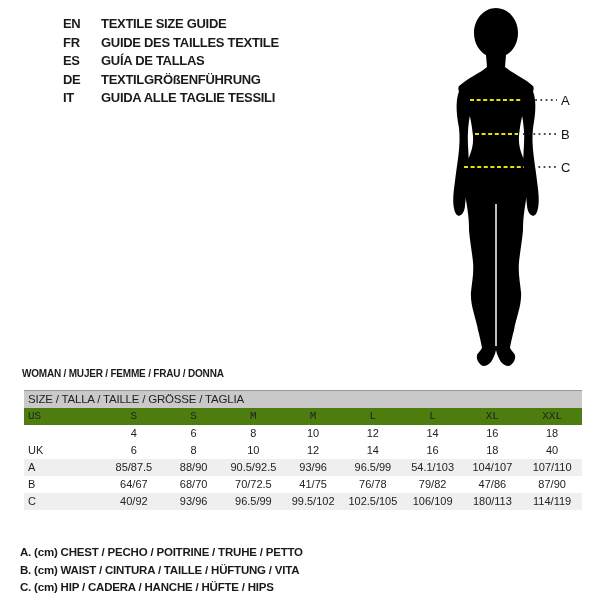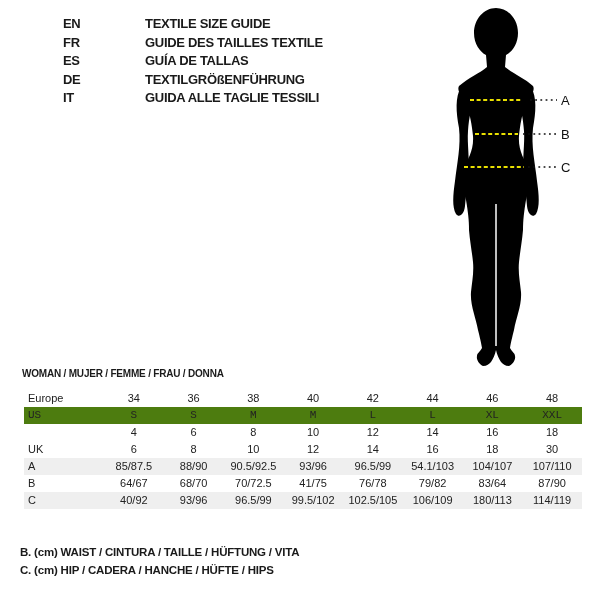--- a/index.html
+++ b/index.html
@@ -5,21 +5,21 @@
   html,body{margin:0;padding:0;}
   body{
     width:600px;height:600px;position:relative;background:#ffffff;
     font-family:"Liberation Sans","DejaVu Sans",sans-serif;
     color:#1a1a1a;overflow:hidden;
   }
   
   .langs{position:absolute;left:22px;top:15px;}
   .lang-row{display:flex;font-weight:bold;font-size:13px;line-height:18.5px;letter-spacing:-0.3px;}
   .lang-code{width:38px;flex:0 0 38px;padding-left:41px;}
-  .lang-label{white-space:nowrap;margin-left:44px;}
+  .lang-label{white-space:nowrap;}
   
   .figure-wrap{position:absolute;left:0;top:0;width:600px;height:380px;}
   .figure-svg{position:absolute;left:430px;top:0;}
   .marker-letter{position:absolute;font-size:13px;font-weight:normal;color:#111;width:16px;text-align:left;}
   
   .section-title{position:absolute;left:22px;top:368px;font-weight:bold;font-size:10px;letter-spacing:-0.2px;white-space:nowrap;}
   
   .size-table{position:absolute;left:24px;top:390px;width:558px;font-size:11px;}
   .t-header{height:17px;line-height:16px;background:#c9c9c9;border-top:1px solid #979797;
     font-size:11.5px;padding-left:4px;color:#222;letter-spacing:-0.2px;}
@@ -132,32 +132,22 @@
   <div id="markers">
       <span class="marker-letter" style="left: 561px; top: 93px;">A</span>
       <span class="marker-letter" style="left: 561px; top: 127px;">B</span>
       <span class="marker-letter" style="left: 561px; top: 160px;">C</span>
     </div>
 </div>
 
 <div class="section-title">WOMAN / MUJER / FEMME / FRAU / DONNA</div>
 
 <div class="size-table">
+  <div class="t-header" style="background: rgb(201, 201, 201);">SIZE / TALLA / TAILLE / GRÖSSE / TAGLIA</div>
   <div id="table-rows">
-      <div class="t-row">
-        <span class="t-lbl">Europe</span>
-        <span class="t-val">34</span>
-        <span class="t-val">36</span>
-        <span class="t-val">38</span>
-        <span class="t-val">40</span>
-        <span class="t-val">42</span>
-        <span class="t-val">44</span>
-        <span class="t-val">46</span>
-        <span class="t-val">48</span>
-      </div>
       <div class="t-row shaded" style="background: #4d7c0f; font-family: Liberation Mono, monospace;">
         <span class="t-lbl">US</span>
         <span class="t-val">S</span>
         <span class="t-val">S</span>
         <span class="t-val">M</span>
         <span class="t-val">M</span>
         <span class="t-val">L</span>
         <span class="t-val">L</span>
         <span class="t-val">XL</span>
         <span class="t-val">XXL</span>
@@ -175,54 +165,55 @@
       </div>
       <div class="t-row">
         <span class="t-lbl">UK</span>
         <span class="t-val">6</span>
         <span class="t-val">8</span>
         <span class="t-val">10</span>
         <span class="t-val">12</span>
         <span class="t-val">14</span>
         <span class="t-val">16</span>
         <span class="t-val">18</span>
-        <span class="t-val">30</span>
+        <span class="t-val">40</span>
       </div>
       <div class="t-row shaded" style="background: rgb(239, 239, 239);">
         <span class="t-lbl">A</span>
         <span class="t-val">85/87.5</span>
         <span class="t-val">88/90</span>
         <span class="t-val">90.5/92.5</span>
         <span class="t-val">93/96</span>
         <span class="t-val">96.5/99</span>
         <span class="t-val">54.1/103</span>
         <span class="t-val">104/107</span>
         <span class="t-val">107/110</span>
       </div>
       <div class="t-row">
         <span class="t-lbl">B</span>
         <span class="t-val">64/67</span>
         <span class="t-val">68/70</span>
         <span class="t-val">70/72.5</span>
         <span class="t-val">41/75</span>
         <span class="t-val">76/78</span>
         <span class="t-val">79/82</span>
-        <span class="t-val">83/64</span>
+        <span class="t-val">47/86</span>
         <span class="t-val">87/90</span>
       </div>
       <div class="t-row shaded" style="background: rgb(239, 239, 239);">
         <span class="t-lbl">C</span>
         <span class="t-val">40/92</span>
         <span class="t-val">93/96</span>
         <span class="t-val">96.5/99</span>
         <span class="t-val">99.5/102</span>
         <span class="t-val">102.5/105</span>
         <span class="t-val">106/109</span>
         <span class="t-val">180/113</span>
         <span class="t-val">114/119</span>
       </div>
     </div>
 </div>
 
 <div class="legend" id="legend">
+    <div class="legend-line">A. (cm) CHEST / PECHO / POITRINE / TRUHE / PETTO</div>
     <div class="legend-line">B. (cm) WAIST / CINTURA / TAILLE / HÜFTUNG / VITA</div>
     <div class="legend-line">C. (cm) HIP / CADERA / HANCHE / HÜFTE / HIPS</div>
   </div>
 
 </body></html>

